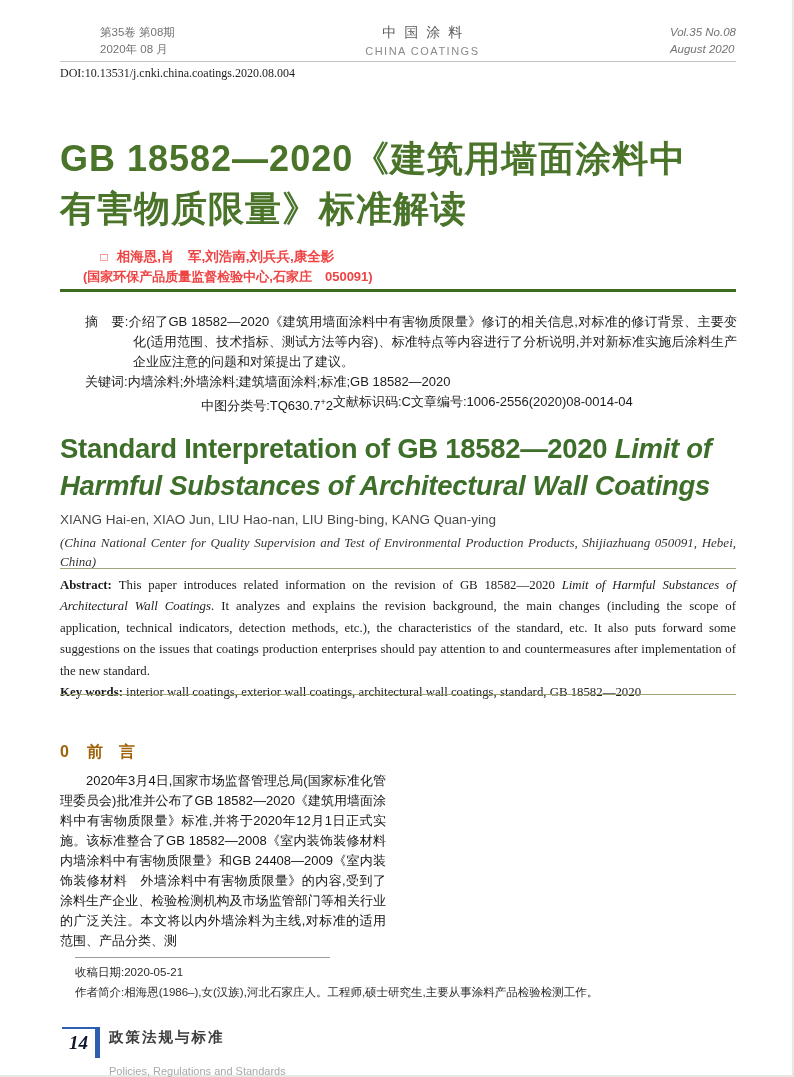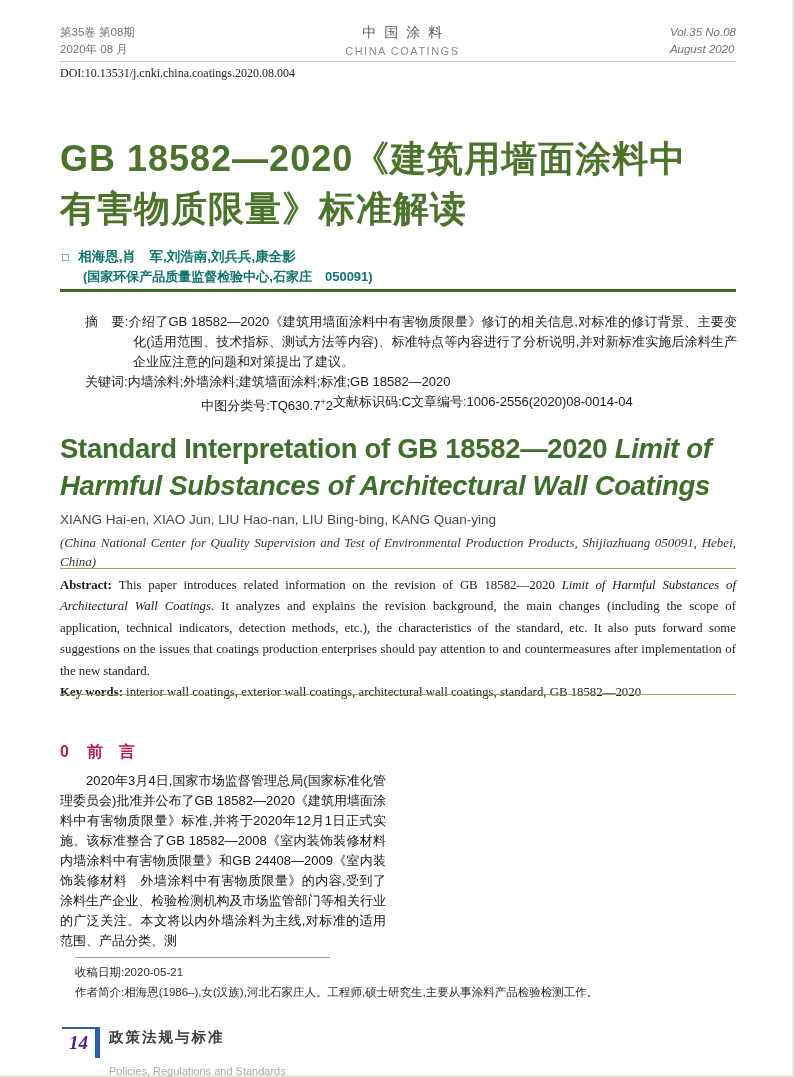--- a/index.html
+++ b/index.html
@@ -4,33 +4,33 @@
 <style>
   html,body{margin:0;padding:0;background:#f7f7f5;}
   .page{
     position:relative;width:794px;height:1077px;margin:0 auto;
     background:#ffffff;overflow:hidden;
     font-family:"Liberation Sans",sans-serif;color:#1a1a1a;
     box-shadow:inset -2px -2px 0 #e7e7e3;
   }
   
   .hdr{position:absolute;top:24px;left:60px;width:676px;display:flex;justify-content:space-between;align-items:flex-start;}
-  .hdr-col{font-size:11.5px;line-height:17px;color:#737373;}
+  .hdr-col{font-size:11.5px;line-height:17px;color:#737373;margin-left:40px;}
   .hdr-center{text-align:center;}
   .jcn{font-size:14px;letter-spacing:8px;color:#5c5c5c;margin-left:8px;}
   .jen{font-size:11px;letter-spacing:1.5px;color:#8a8a8a;margin-top:2px;}
   .hdr-right{text-align:left;font-style:italic;}
   .hdr-rule{position:absolute;top:61px;left:60px;width:676px;height:1px;background:#c3c3c3;}
   .doi{position:absolute;top:66px;left:60px;font-size:12px;color:#222;font-family:"Liberation Serif",serif;}
   
   .title-cn{position:absolute;top:134px;left:60px;width:690px;margin:0;
     font-size:36px;line-height:50px;font-weight:bold;letter-spacing:1px;color:#4a7429;}
   .title-cn .tl{display:block;}
   
-  .byline{position:absolute;top:247px;left:62px;font-size:13.5px;line-height:20px;font-weight:bold;color:#0f766e;}
+  .byline{position:absolute;top:247px;left:62px;font-size:13.5px;line-height:20px;font-weight:bold;color:#ef4444;text-align:center;}
   .byline .mk{font-size:12px;margin-right:9px;font-weight:normal;}
   .byline .affil{padding-left:21px;font-size:13px;}
   .rule-green{position:absolute;top:289px;left:60px;width:676px;height:3px;background:#3c6b21;}
   
   .abs-cn{position:absolute;top:298px;left:85px;width:652px;font-size:13px;line-height:20px;color:#1c1c1c;}
   .abs-cn p{margin:0;}
   .abs-cn .hang{padding-left:48px;text-indent:-48px;text-align:justify;margin-top:14px;}
   .clc-row{display:flex;justify-content:center;margin-top:0;margin-left:12px;}
   sup{font-size:9px;}
   
@@ -44,33 +44,33 @@
   
   .abs-en{position:absolute;top:575px;left:60px;width:676px;font-family:"Liberation Serif",serif;
     font-size:12.8px;line-height:21.4px;color:#1c1c1c;text-align:justify;}
   .abs-en p{margin:0;}
   .abs-en .lbl{font-weight:bold;}
   .abs-en .it{font-style:italic;}
   .line-olive2{position:absolute;top:694px;left:60px;width:676px;height:1px;background:#9aa878;}
   
   .body-cols{position:absolute;top:742px;left:60px;width:676px;height:212px;display:flex;gap:24px;overflow:hidden;}
   .col{width:326px;}
-  .sec-h{margin:0 0 8px 0;font-size:16px;font-weight:bold;color:#be185d;}
+  .sec-h{margin:0 0 8px 0;font-size:16px;font-weight:bold;color:#a16207;}
   .sec-h .num{margin-right:18px;}
   .col p{margin:0;font-size:13px;line-height:20px;text-align:justify;color:#151515;}
   .col p.ind{text-indent:2em;}
   .col .sec-h.mid{margin:11px 0 9px 0;}
   
   .fn-rule{position:absolute;top:957px;left:75px;width:255px;height:1px;background:#9b9b9b;}
   .fn{position:absolute;top:962px;left:75px;width:661px;font-size:11.5px;line-height:20px;color:#2c2c2c;}
   .fn p{margin:0;}
   
   .footer{position:absolute;top:1027px;left:62px;display:flex;align-items:flex-start;}
   .pg-box{border-top:2px solid #2e5fae;padding:3px 7px 0 7px;}
-  .pg-num{font-family:"Liberation Serif",serif;font-style:italic;font-weight:bold;font-size:19px;color:#4c1d95;}
+  .pg-num{font-family:"Liberation Serif",serif;font-style:italic;font-weight:bold;font-size:19px;color:#0f172a;}
   .pg-bar{width:5px;height:31px;background:#2e5fae;margin:0 9px 0 0;}
   .sec-labels{padding-top:2px;}
   .sec-cn{font-size:14.5px;font-weight:bold;letter-spacing:2px;color:#3d3d3d;line-height:16px;}
   .sec-en{font-size:11px;color:#a9a9a9;margin-top:20px;}
 </style>
 </head>
 <body>
 
 <div class="page">
 

